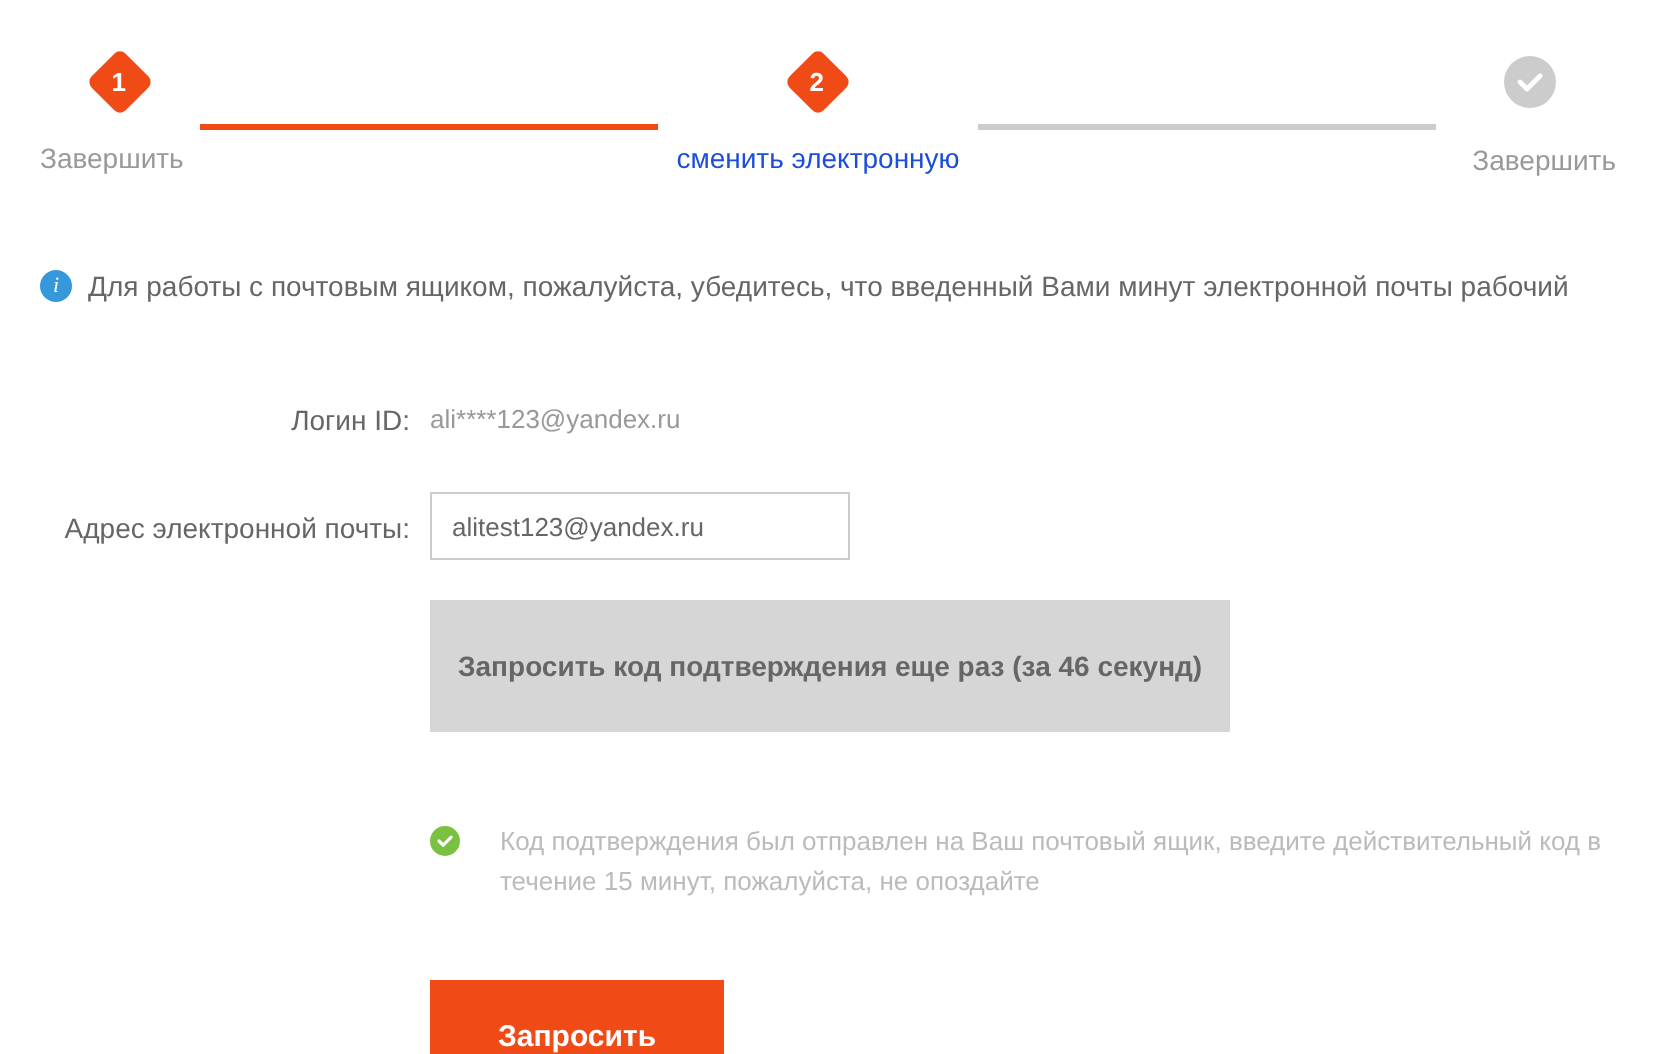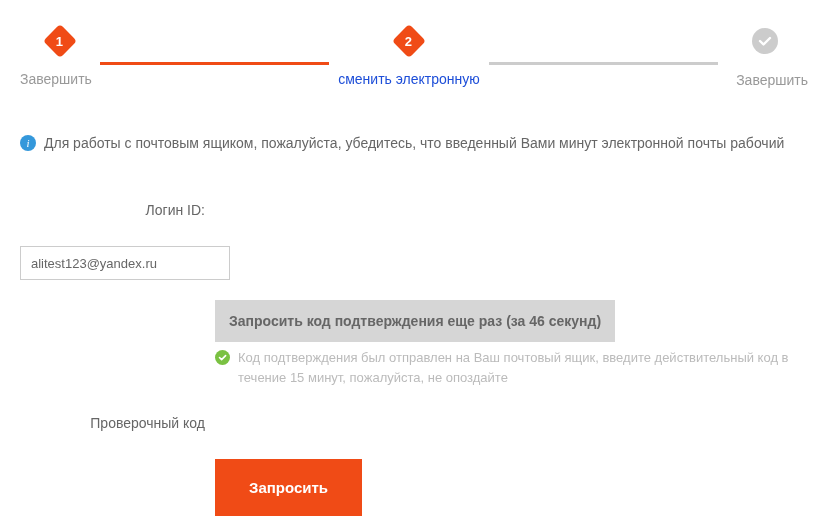--- a/index.html
+++ b/index.html
@@ -132,32 +132,33 @@
       font-family: inherit;
     }
     .code-input { width: 120px !important; }
 
     .request-again {
       display: inline-block;
       background: #d6d6d6;
       color: #666;
       font-size: 14px;
       font-weight: bold;
-      padding: 13px 14px;
+      padding: 25px 14px;
       margin-bottom: 6px;
       border: none;
       width: auto;
     }
     .sent-line {
       display: flex;
       align-items: flex-start;
-      gap: 8px;
+      gap: 20px;
       color: #bbb;
       font-size: 13px;
       line-height: 1.5;
+      margin-top: 39px;
     }
     .sent-icon {
       width: 15px;
       height: 15px;
       min-width: 15px;
       background: #7ac142;
       border-radius: 50%;
       display: flex;
       align-items: center;
       justify-content: center;
@@ -205,23 +206,27 @@
 
 <div class="notice">
   <div class="notice-icon">i</div>
   <div>Для работы с почтовым ящиком, пожалуйста, убедитесь, что введенный Вами минут электронной почты рабочий</div>
 </div>
 
 <div class="form">
 
   <div class="row">
     <div class="label">Логин ID:</div>
-  </div>
-
-  <div class="row">
+    <div class="field">
+      <span class="readonly-value">ali****123@yandex.ru</span>
+    </div>
+  </div>
+
+  <div class="row">
+    <div class="label">Адрес электронной почты:</div>
     <div class="field">
       <input type="text" value="alitest123@yandex.ru" style="">
     </div>
   </div>
 
   <div class="row">
     <div class="label"></div>
     <div class="field">
       <button type="button" class="request-again">Запросить код подтверждения еще раз (за 46 секунд)</button>
       <div class="sent-line">
@@ -229,21 +234,20 @@
           <svg width="9" height="9" viewBox="0 0 9 9">
               <path d="M1.5 4.5 L3.6 6.6 L7.6 2.6" stroke="#fff" stroke-width="1.6" fill="none" stroke-linecap="round" stroke-linejoin="round"></path>
             </svg>
         </div>
         <div>Код подтверждения был отправлен на Ваш почтовый ящик, введите действительный код в течение 15 минут, пожалуйста, не опоздайте</div>
       </div>
     </div>
   </div>
 
   <div class="row">
-    <div class="label">Проверочный код</div>
   </div>
 
   <div class="row">
     <div class="label"></div>
     <div class="field">
       <button type="button" class="submit-btn">Запросить</button>
     </div>
   </div>
 
 </div>

